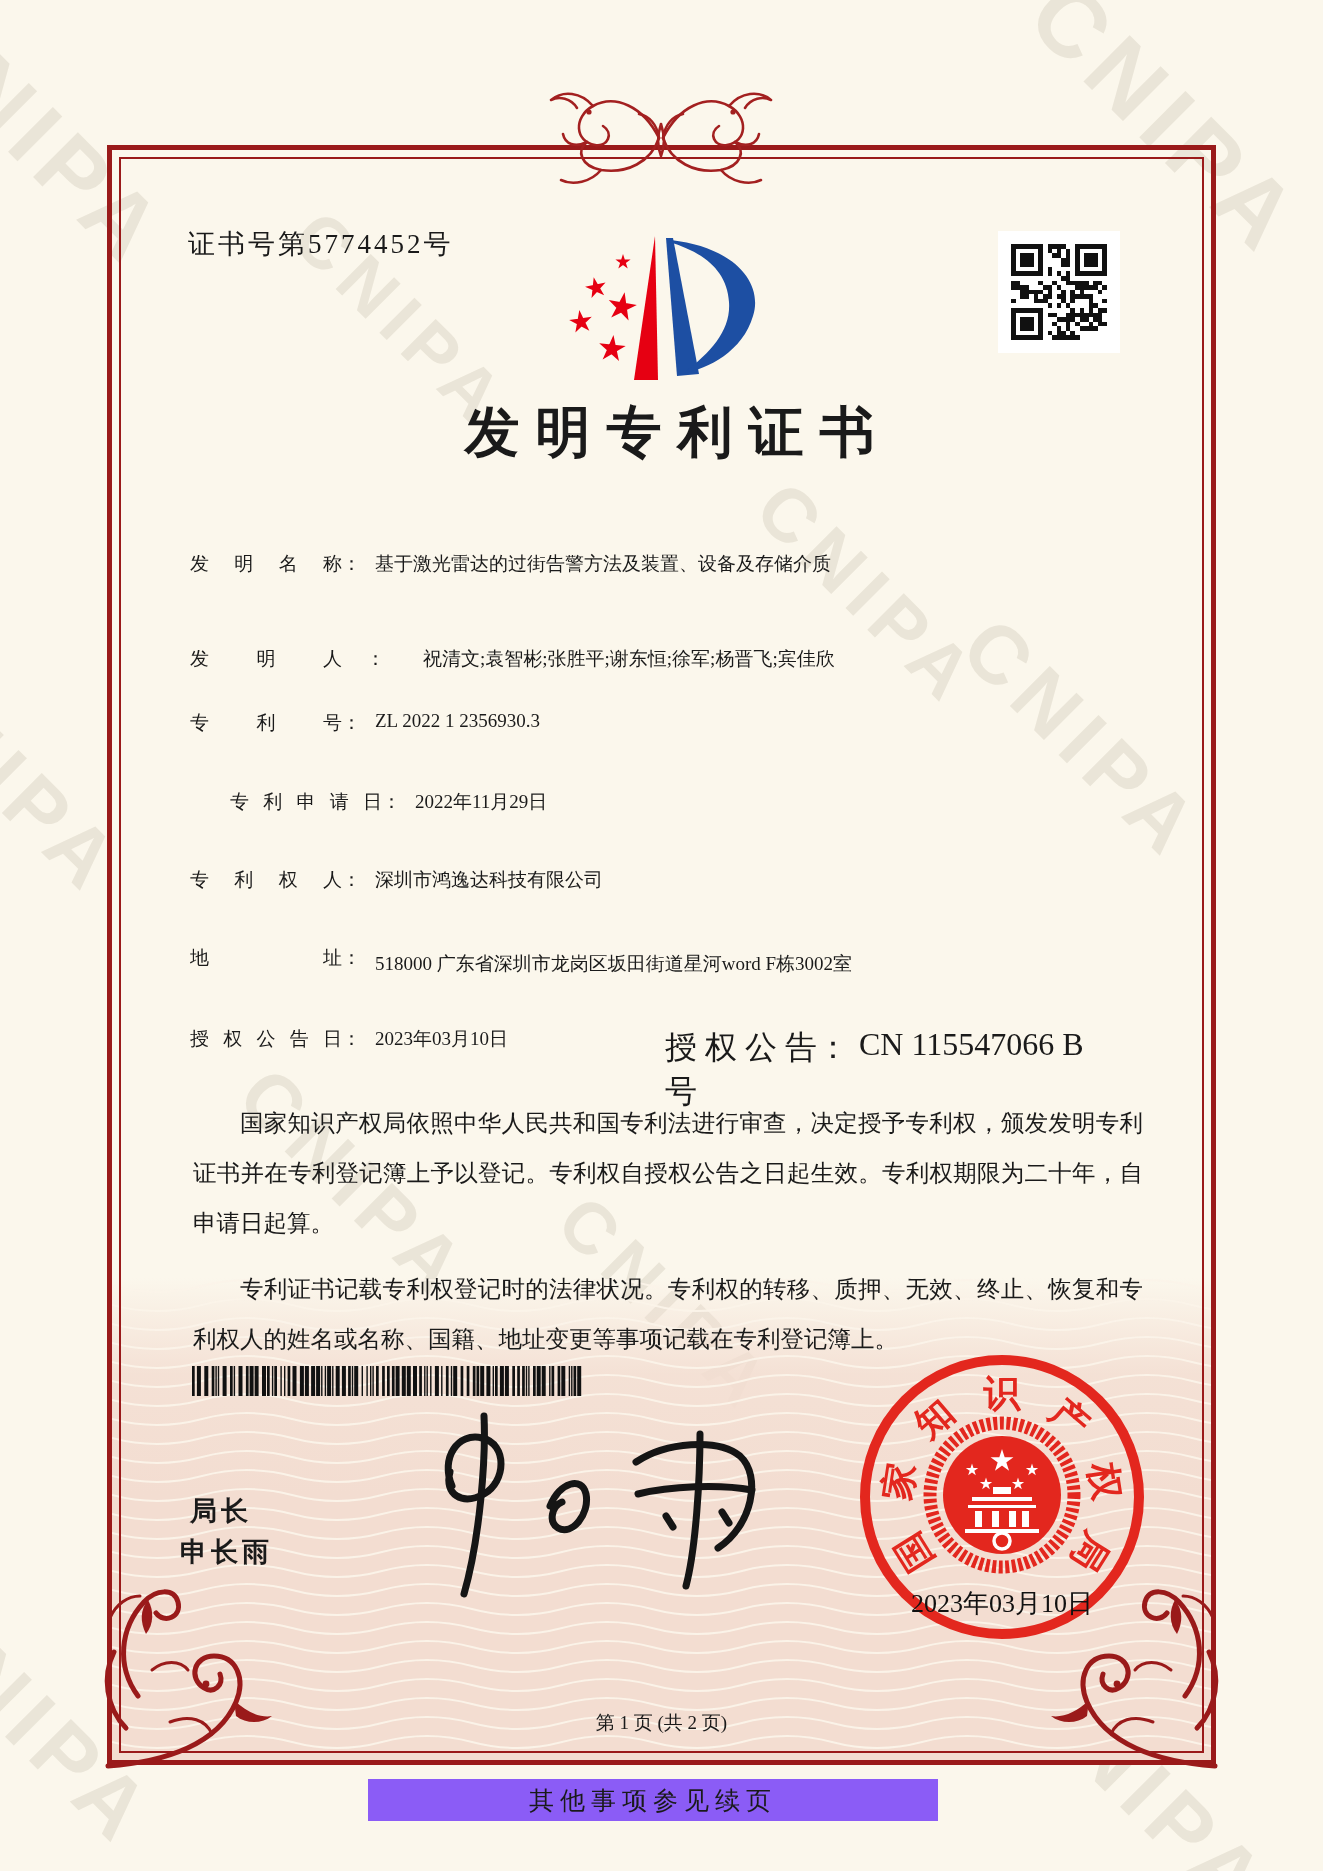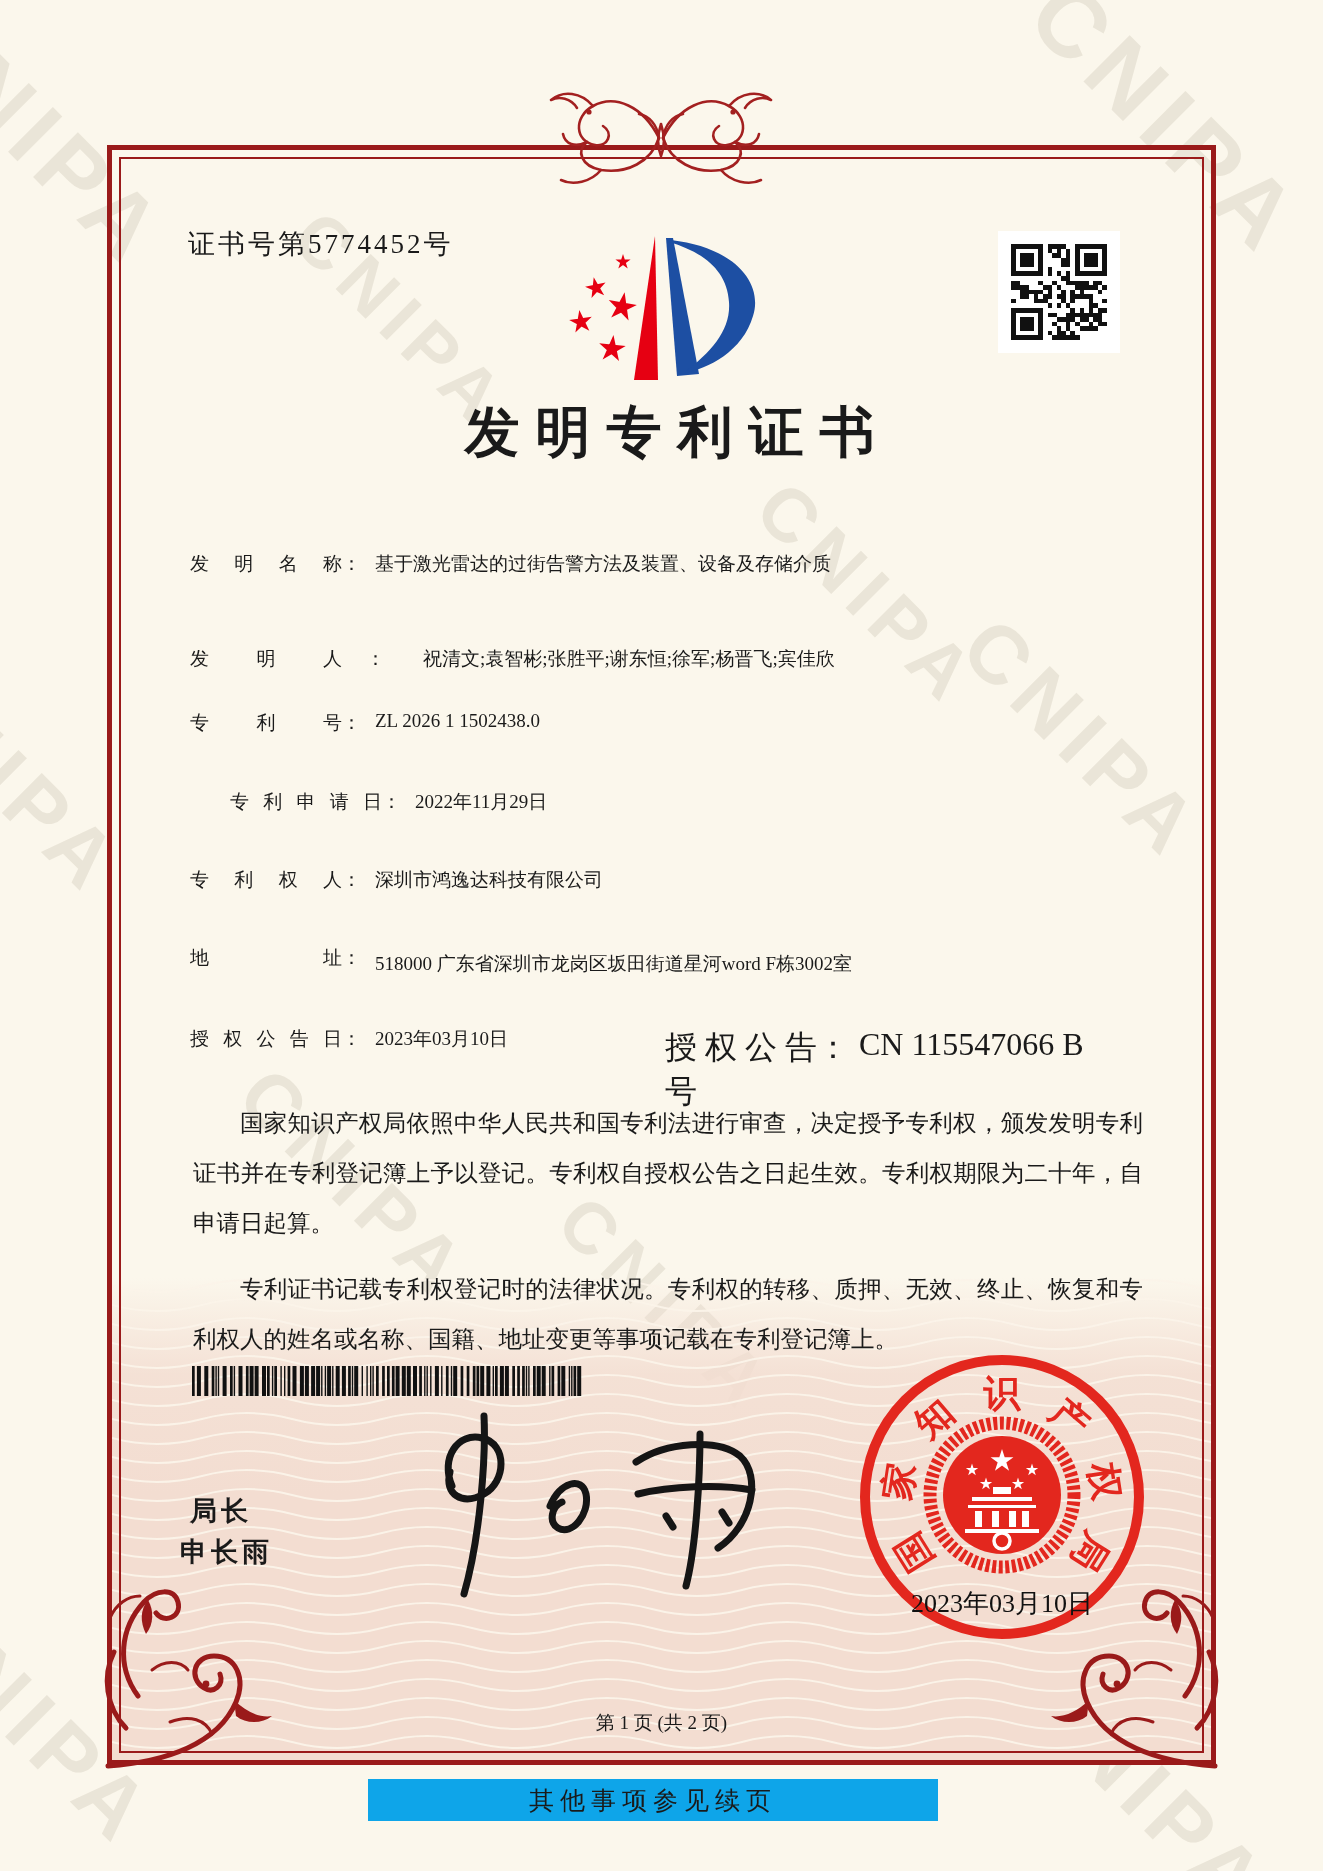--- a/index.html
+++ b/index.html
@@ -74,21 +74,21 @@
   .signature{left:400px;top:1398px;z-index:3;}
   .sig-stroke{stroke:#151515;stroke-width:7;fill:none;stroke-linecap:round;stroke-linejoin:round;}
 
   
   .seal{left:857px;top:1352px;z-index:4;}
   .seal-stroke{stroke:var(--seal-red);fill:none;}
   .seal-fill{fill:var(--seal-red);}
   .seal-date{left:902px;top:1586px;width:200px;text-align:center;font-size:26px;color:#111;z-index:5;}
 
   .page-num{left:0;top:1710px;width:1323px;text-align:center;font-size:19px;z-index:3;}
-  .cont-box{left:368px;top:1779px;width:570px;height:42px;background:#0ea5e9;z-index:3;
+  .cont-box{left:368px;top:1779px;width:570px;height:42px;background:#8b5cf6;z-index:3;
             display:flex;align-items:center;justify-content:center;}
   .cont-box span{font-size:25px;letter-spacing:6px;}
 
   
   .dragons{left:531px;top:84px;z-index:3;}
   .orn-stroke{stroke:var(--ornament-red);fill:none;stroke-linecap:round;stroke-linejoin:round;}
   .flourish-l{left:94px;top:1572px;z-index:4;}
   .flourish-r{left:1044px;top:1572px;z-index:4;transform:scaleX(-1);}
   .fl-stroke{stroke:var(--border-red);fill:none;stroke-linecap:round;stroke-linejoin:round;}
   .fl-fill{fill:var(--border-red);}
@@ -362,21 +362,21 @@
     <span class="val">基于激光雷达的过街告警方法及装置、设备及存储介质</span>
   </div>
   <div class="row r2">
     <span class="lab">发明人</span>
       <span class="colon">：</span>
     <span class="val">祝清文;袁智彬;张胜平;谢东恒;徐军;杨晋飞;宾佳欣</span>
   </div>
   <div class="row r3">
     <span class="lab">专利号</span>
       <span class="colon">：</span>
-    <span class="val">ZL 2026 1 1502438.0</span>
+    <span class="val">ZL 2022 1 2356930.3</span>
   </div>
   <div class="row r4">
     <span class="lab">专利申请日</span>
       <span class="colon">：</span>
     <span class="val">2022年11月29日</span>
   </div>
   <div class="row r5">
     <span class="lab">专利权人</span>
       <span class="colon">：</span>
     <span class="val">深圳市鸿逸达科技有限公司</span>

